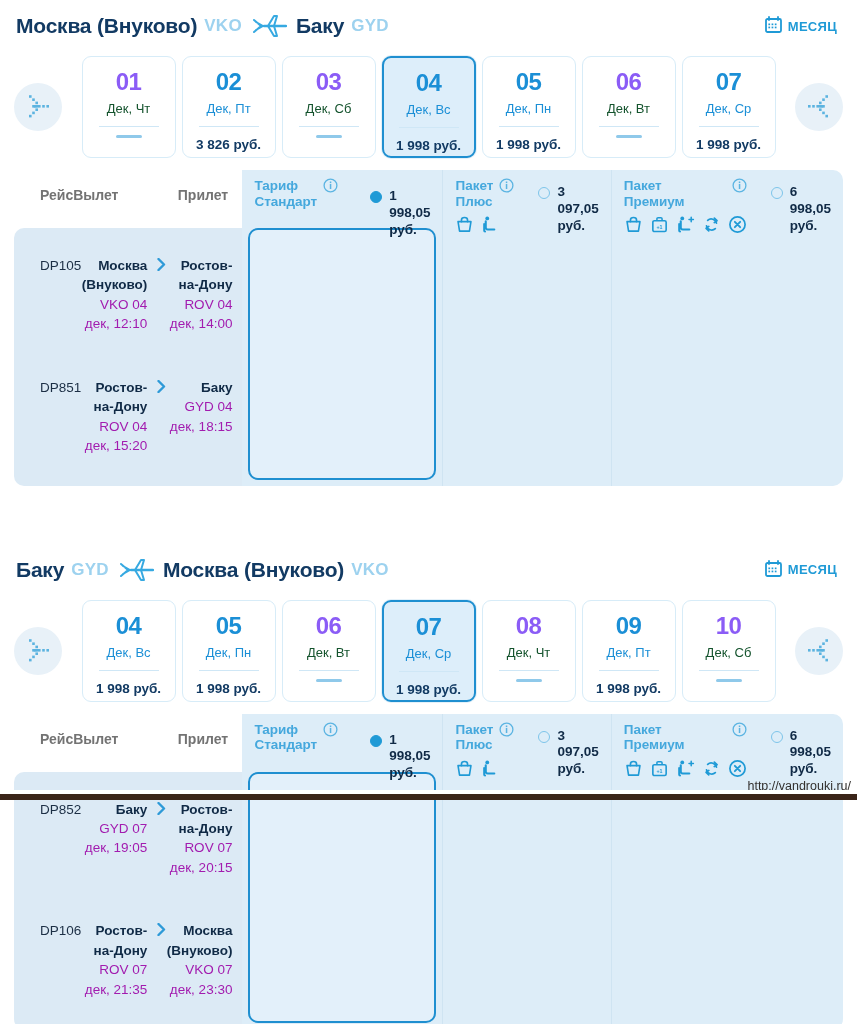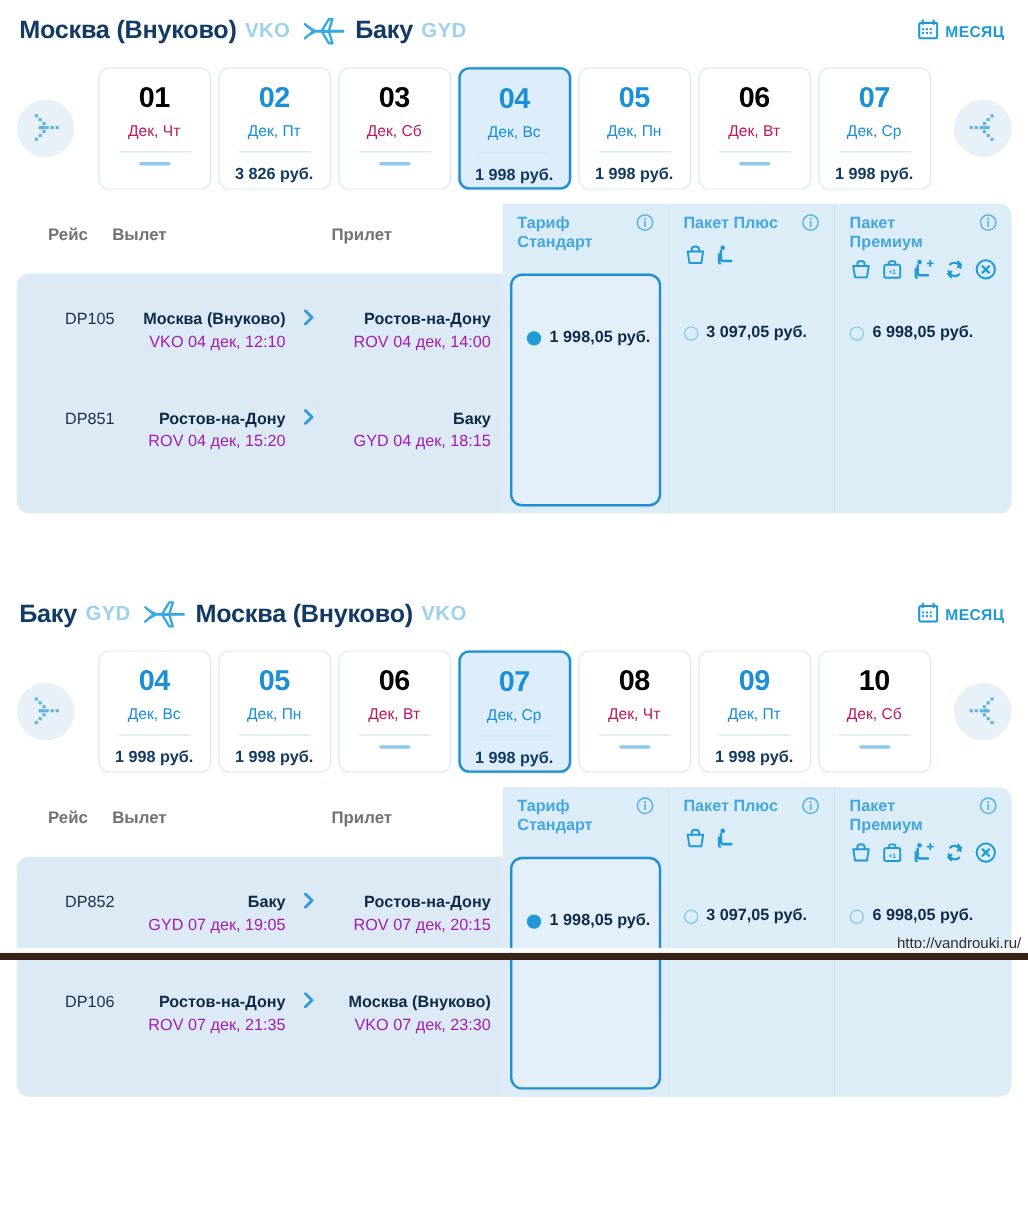--- a/index.html
+++ b/index.html
@@ -66,22 +66,22 @@
   }
   .date-card .sep {
     width: 60px; height: 1px; background: #cfe7f6; margin-top: 10px;
   }
   .date-card .dprice {
     font-size: 13.5px; font-weight: bold; color: #123a63; margin-top: 10px;
   }
   .date-card .dash {
     margin-top: 8px; width: 26px; height: 3px; background: #8fc9ea; border-radius: 2px;
   }
-  .date-card.muted .dnum { color: #000000; }
-  .date-card.muted .dday { color: #be185d; }
+  .date-card.muted .dnum { color: #8b5cf6; }
+  .date-card.muted .dday { color: #14532d; }
   .date-card.selected {
     background: #ddeefa;
     border: 2px solid #1f8fd0;
     box-shadow: 0 0 0 1px rgba(31,143,208,0.12);
   }
 
   
   .results {
     position: relative;
     margin: 0 14px;
@@ -128,21 +128,21 @@
   }
   .leg-meta {
     font-size: 13.5px; color: #a21caf; line-height: 1.44;
   }
 
   
   .fare-col {
     flex: 1 1 0; position: relative;
     background: #ddedf8;
     border-left: 1px solid #cfe4f2;
-    display: flex; flex-direction: column; gap: 27px;
+    display: flex; flex-direction: row;
   }
   .fare-col:first-child { border-left: none; }
   .fare-col.last { border-radius: 0 10px 10px 0; }
   .fare-head {
     height: 58px; padding: 8px 12px 0 12px;
   }
   .fare-title {
     font-size: 13.5px; font-weight: bold; color: #45a8dd;
     line-height: 1.15; display: flex; align-items: flex-start; gap: 6px;
   }

